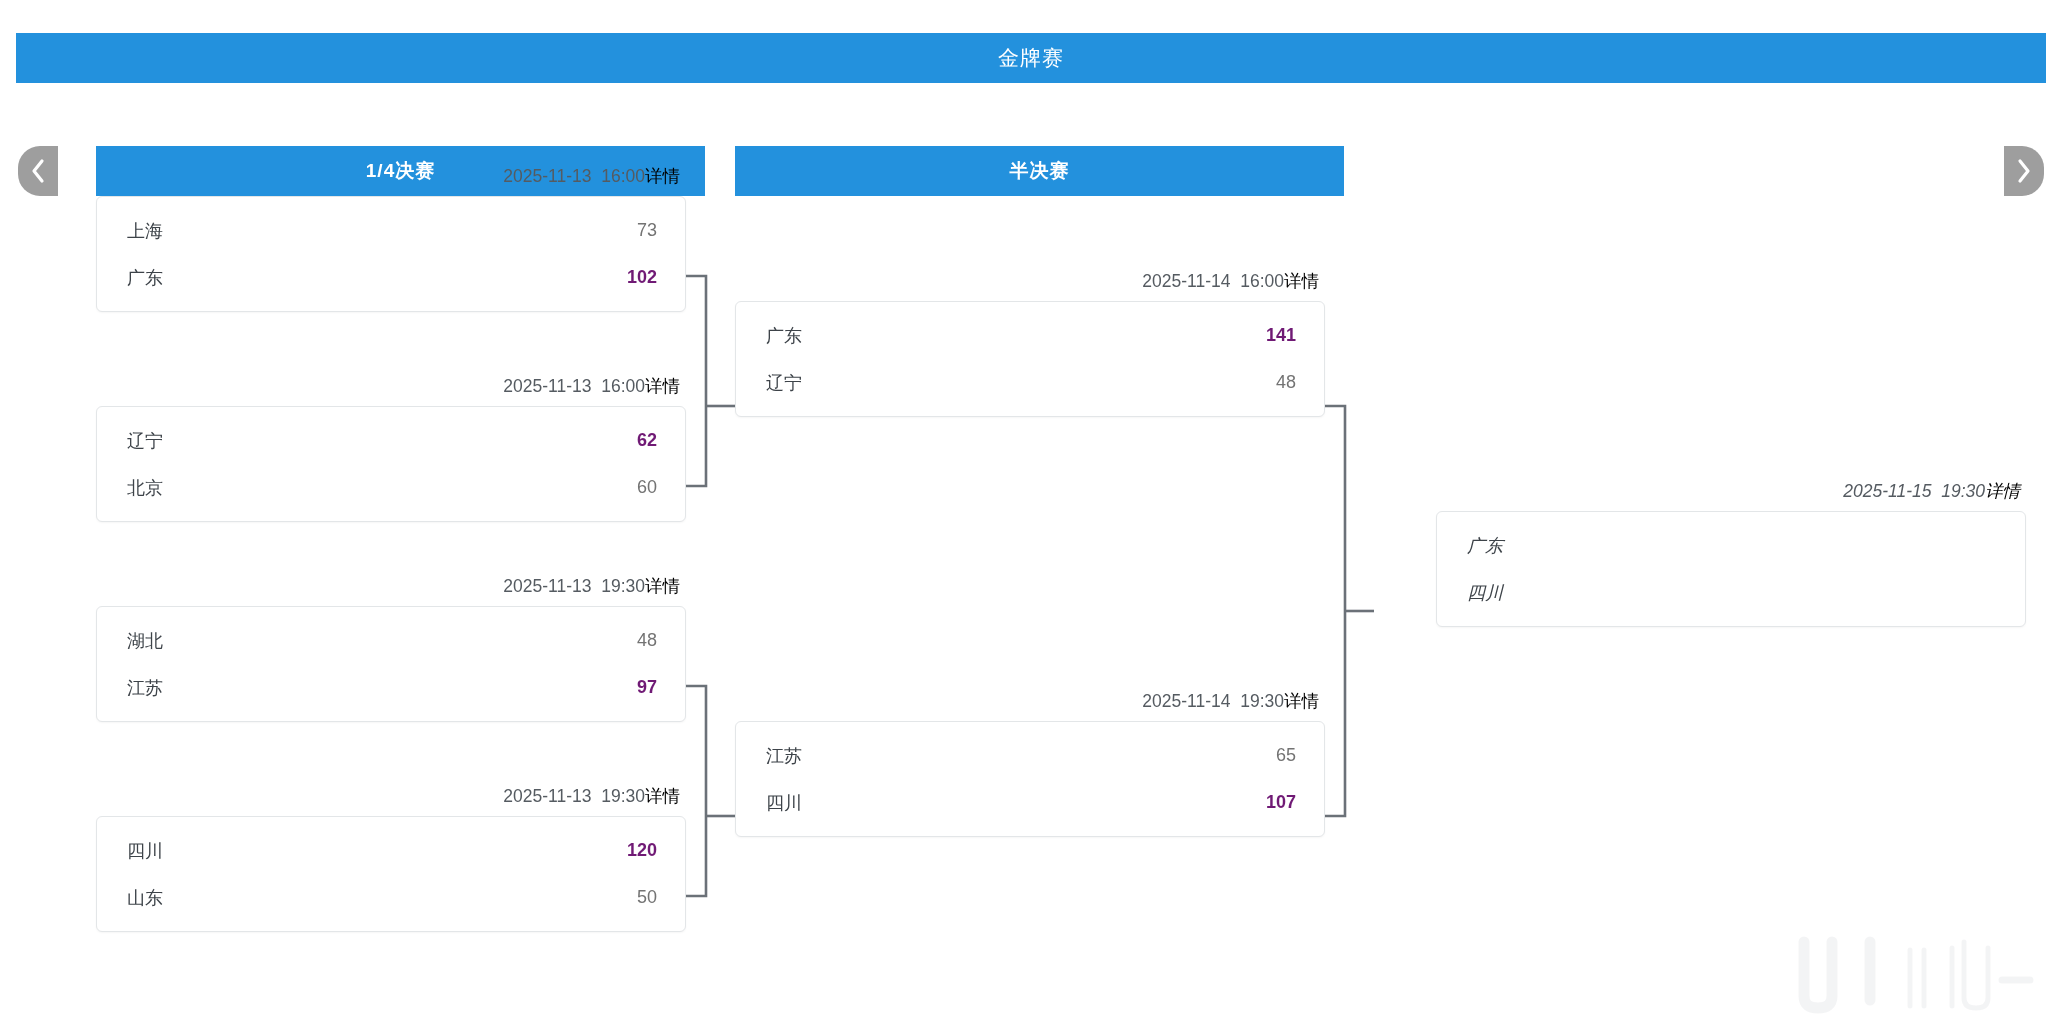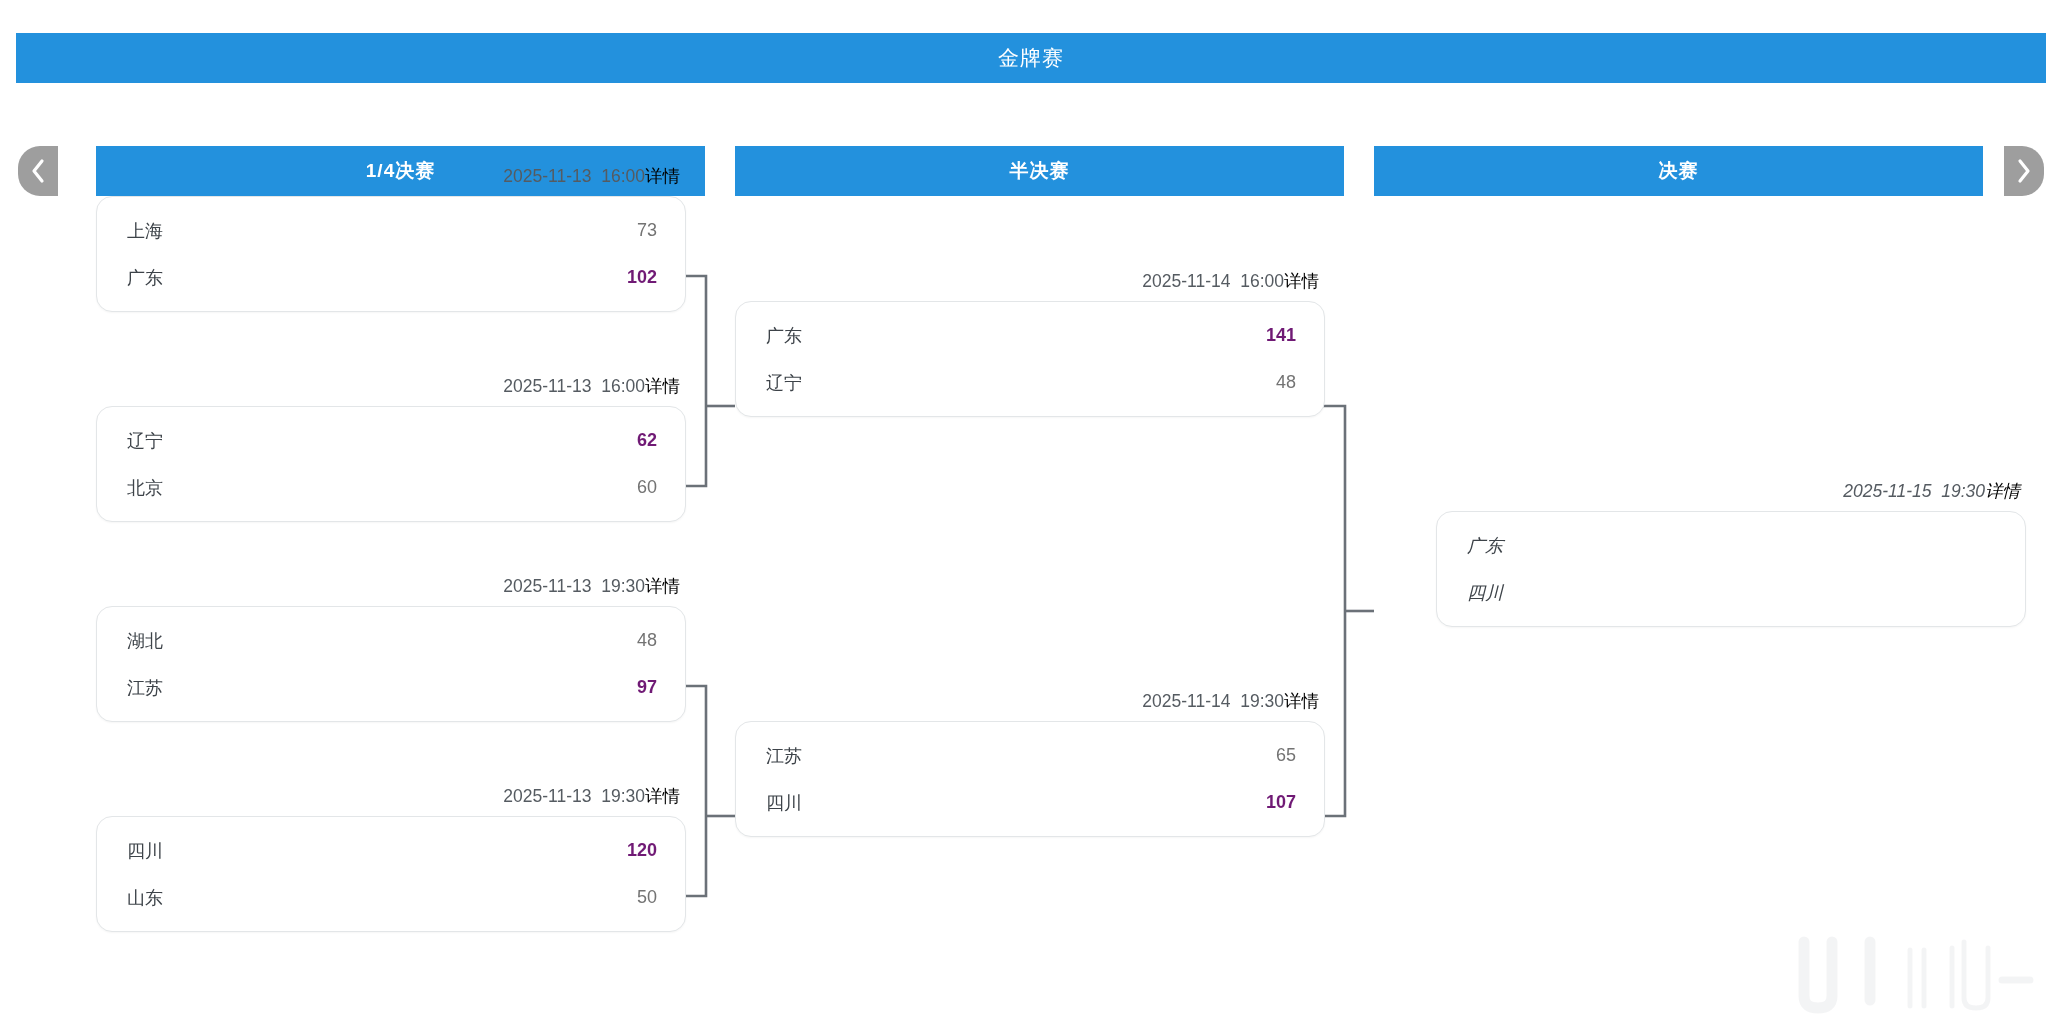--- a/index.html
+++ b/index.html
@@ -103,21 +103,21 @@
   }
   .match-date { white-space: pre; }
   .match-details {
     color: #000000;
     font-size: 17.5px;
     cursor: pointer;
   }
 
   .match-card {
     border: 1px solid #e3e6e8;
-    border-radius: 16px;
+    border-radius: 6px;
     background: #ffffff;
     box-shadow: 0 1px 2px rgba(0,0,0,0.04);
     padding: 10px 0;
   }
 
   .team-row {
     display: flex;
     align-items: center;
     justify-content: space-between;
     height: 47px;
@@ -169,23 +169,20 @@
     </div>
 
     <div class="round-tab r1">
       <span>1/4决赛</span>
     </div>
 
     <div class="round-tab r2">
       <span>半决赛</span>
     </div>
 
-    <div class="round-tab r3">
-      <span>决赛</span>
-    </div>
 
     <div class="nav-arrow right">
       <span>
         <svg width="18" height="28" viewBox="0 0 18 28" fill="none">
           <path d="M5 4 L13 14 L5 24" stroke="#ffffff" stroke-width="3.2" stroke-linecap="round" stroke-linejoin="round"></path>
         </svg>
       </span>
     </div>
   </div>
 

